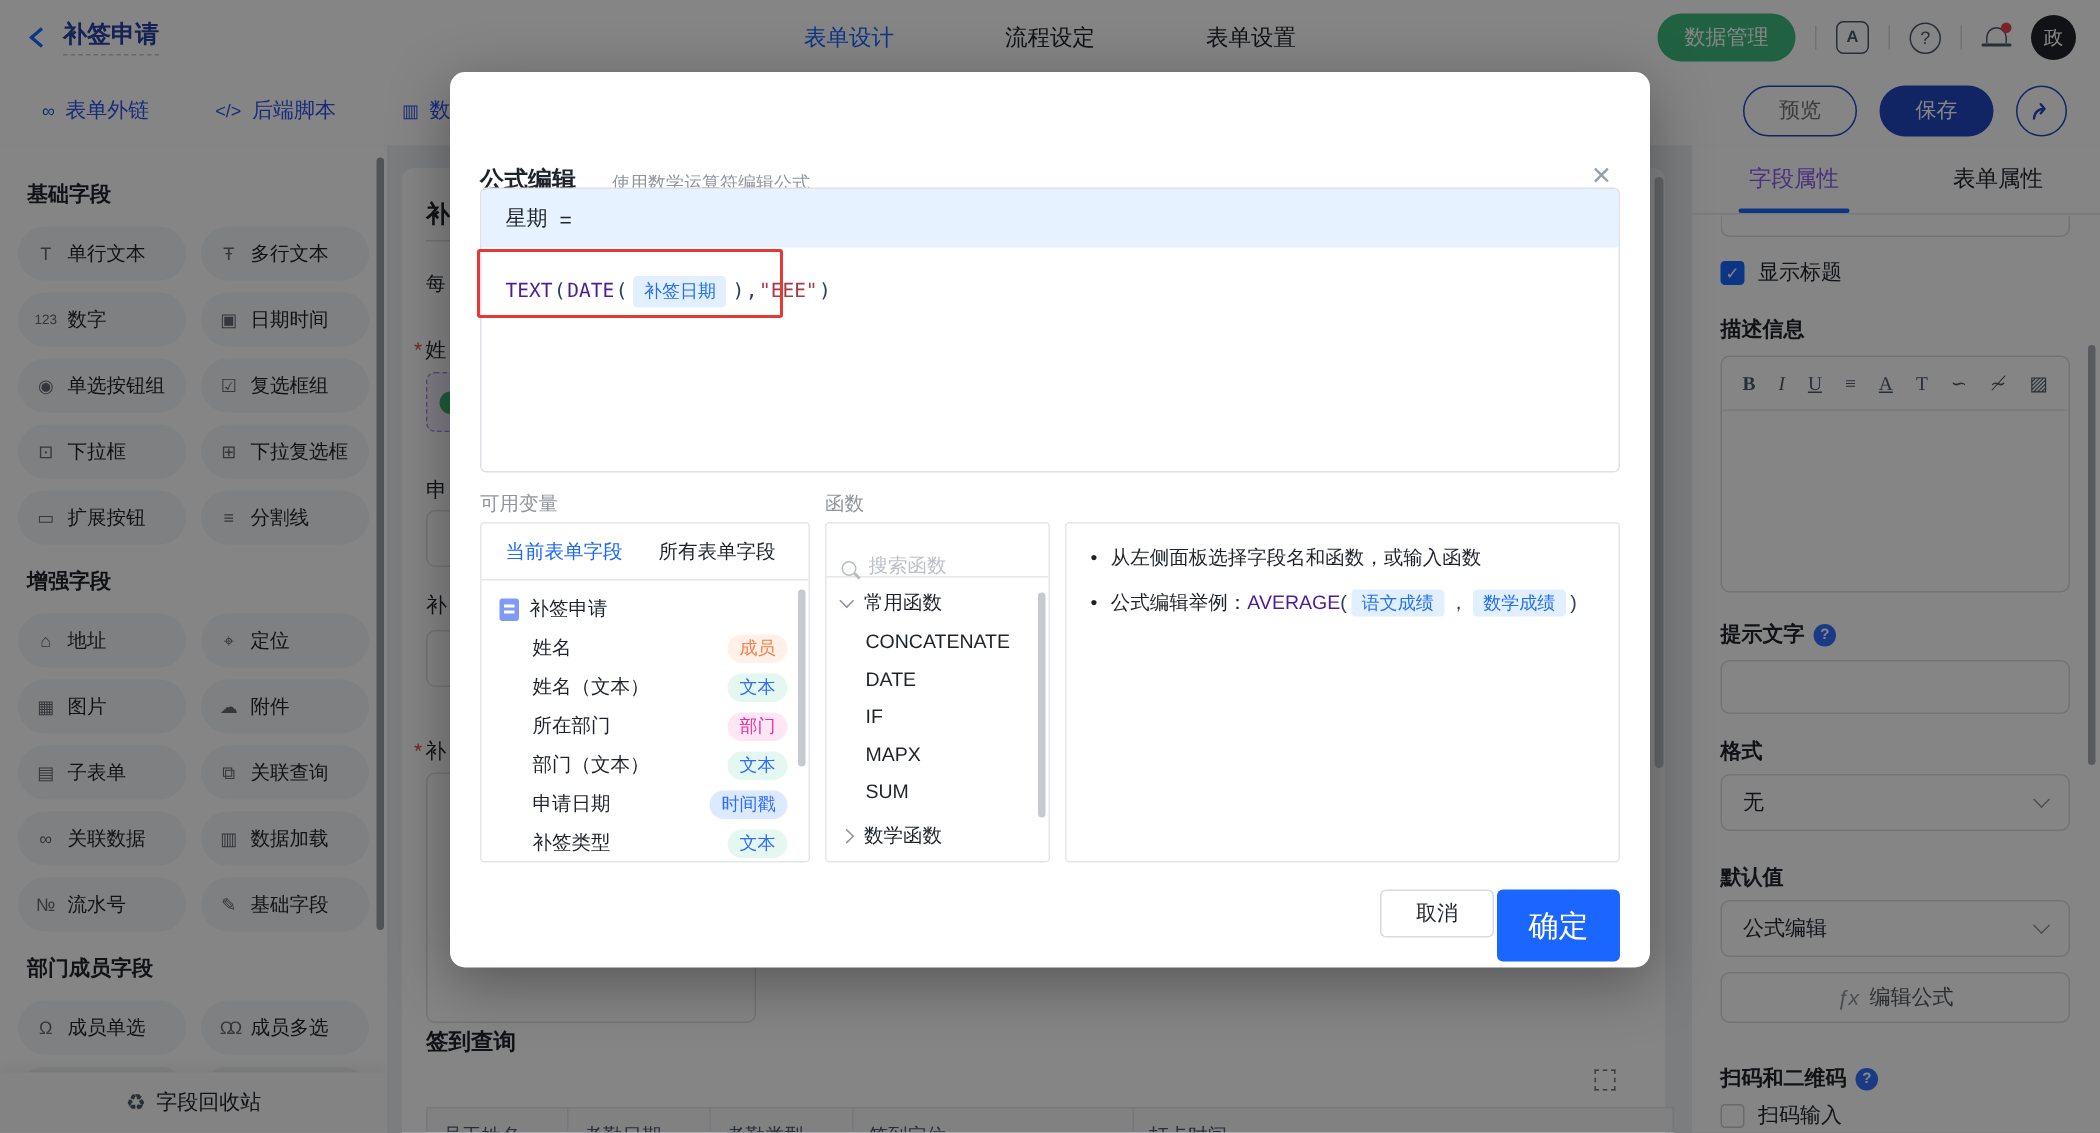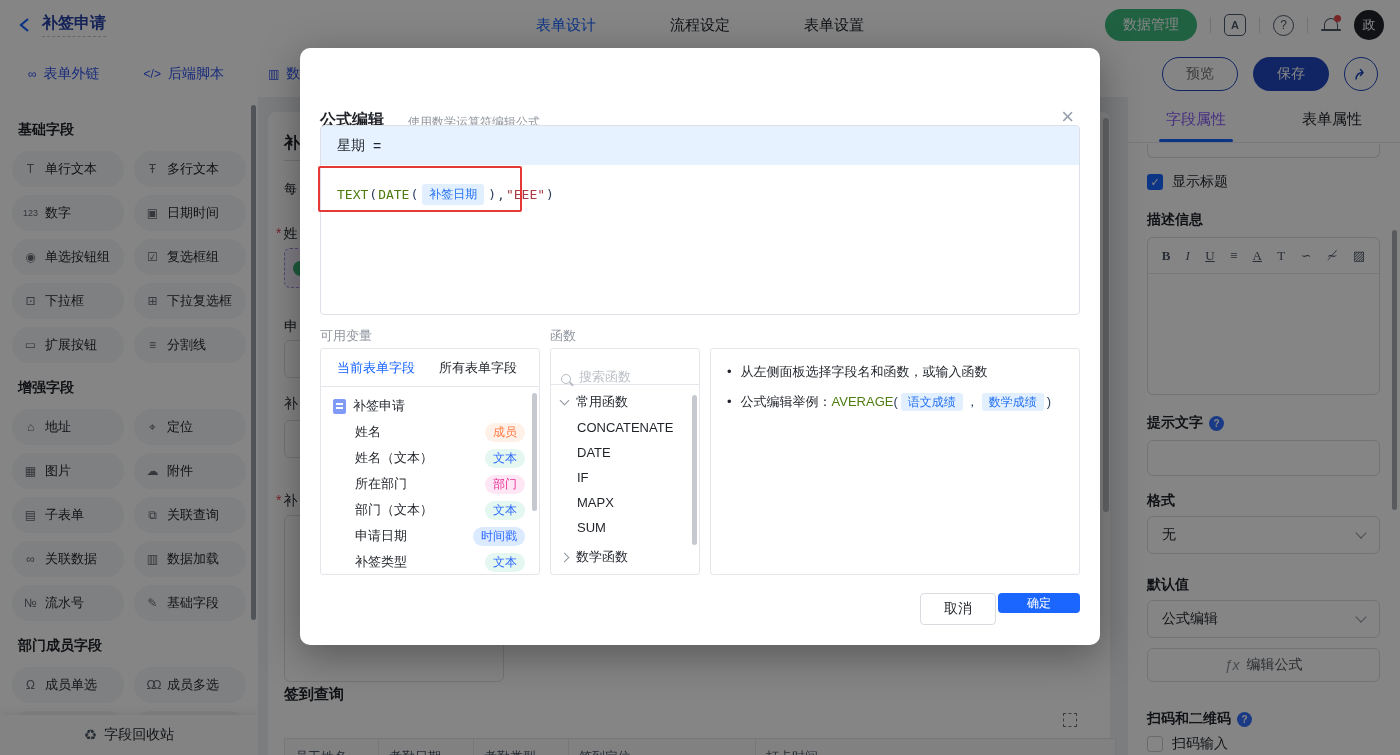--- a/index.html
+++ b/index.html
@@ -80,21 +80,21 @@
 
   
   .dim{position:absolute;inset:0;background:rgba(0,0,0,.48);z-index:5}
   .modal{position:absolute;left:300px;top:48px;width:800px;height:597px;background:#fff;border-radius:10px;z-index:10;box-shadow:0 10px 40px rgba(0,0,0,.35)}
   .m-title{position:absolute;left:20px;top:62px;font-size:16px;font-weight:bold}
   .m-sub{position:absolute;left:108px;top:66px;font-size:12px;color:#8f959e}
   .m-close{position:absolute;right:26px;top:58px;font-size:22px;color:#98a1ab;line-height:1;cursor:pointer}
   .editor{position:absolute;left:20px;right:20px;top:77px;height:190px;border:1px solid #dde0e6;border-radius:4px;overflow:hidden}
   .ed-head{height:39px;background:#e6f2ff;display:flex;align-items:center;padding-left:16px;font-size:14px;gap:8px}
   .formula{position:absolute;left:16px;top:58px;font-family:"DejaVu Sans Mono","Liberation Mono",monospace;font-size:13px;display:flex;align-items:center;gap:1px}
-  .tk-fn{color:#4d7c0f}
+  .tk-fn{color:#4c1d95}
   .tk-p{color:#2c3e60}
   .tk-str{color:#ab3a44}
   .chip{background:#e1efff;color:#2470f0;padding:2px 7px;border-radius:3px;font-size:12px;margin:0 3px;font-family:"Liberation Sans","DejaVu Sans",sans-serif}
   .redbox{position:absolute;left:18px;top:118px;width:204px;height:46px;border:2px solid #e53935;border-radius:2px;z-index:3;pointer-events:none}
   .p-lab{position:absolute;top:279px;font-size:13px;color:#8f959e}
   .panel{position:absolute;top:300px;height:227px;border:1px solid #e5e6eb;border-radius:3px;background:#fff;overflow:hidden}
   .v-tabs{height:38px;border-bottom:1px solid #e5e6eb;display:flex;align-items:center;gap:24px;padding:0 16px;font-size:13px}
   .v-tab.on{color:#1a66ff}
   .v-root{display:flex;align-items:center;gap:7px;padding:10px 0 4px 12px;font-size:13px}
   .doc{width:13px;height:15px;background:#7f9bf5;border-radius:2px;position:relative;flex:none}
@@ -115,21 +115,21 @@
   .tw{width:7px;height:7px;border-right:1.5px solid #8f959e;border-bottom:1.5px solid #8f959e;flex:none}
   .tw.down{transform:rotate(45deg);margin-top:-3px}
   .tw.right{transform:rotate(-45deg)}
   .fn-item{padding:5px 0 5px 26px;font-size:13px;cursor:pointer}
   .f-thumb{position:absolute;right:2px;top:46px;width:5px;height:150px;background:#c6c9cf;border-radius:3px}
   .help{padding:13px 16px;font-size:13px;line-height:1.5}
   .help .row{display:flex;gap:9px;margin-bottom:10px;align-items:center;flex-wrap:wrap}
   .bullet{color:#1f2329}
   .m-foot{position:absolute;right:20px;top:545px;display:flex;gap:2px}
   .btn-cancel{width:76px;height:32px;border:1px solid #d8dbe0;border-radius:4px;background:#fff;font-size:14px;display:flex;align-items:center;justify-content:center;cursor:pointer}
-  .btn-ok{width:82px;height:20px;border-radius:4px;background:#1a66ff;color:#fff;font-size:12px;display:flex;align-items:center;justify-content:center;cursor:pointer}
+  .btn-ok{width:82px;height:48px;border-radius:4px;background:#1a66ff;color:#fff;font-size:20px;display:flex;align-items:center;justify-content:center;cursor:pointer}
 </style>
 </head>
 <body>
 
 <div id="app">
 
   <header class="topbar">
     <div class="back-title">
       <svg width="14" height="14" viewBox="0 0 14 14">
           <polyline points="10,1 3,7 10,13" fill="none" stroke="#1a66ff" stroke-width="2.2"></polyline>

